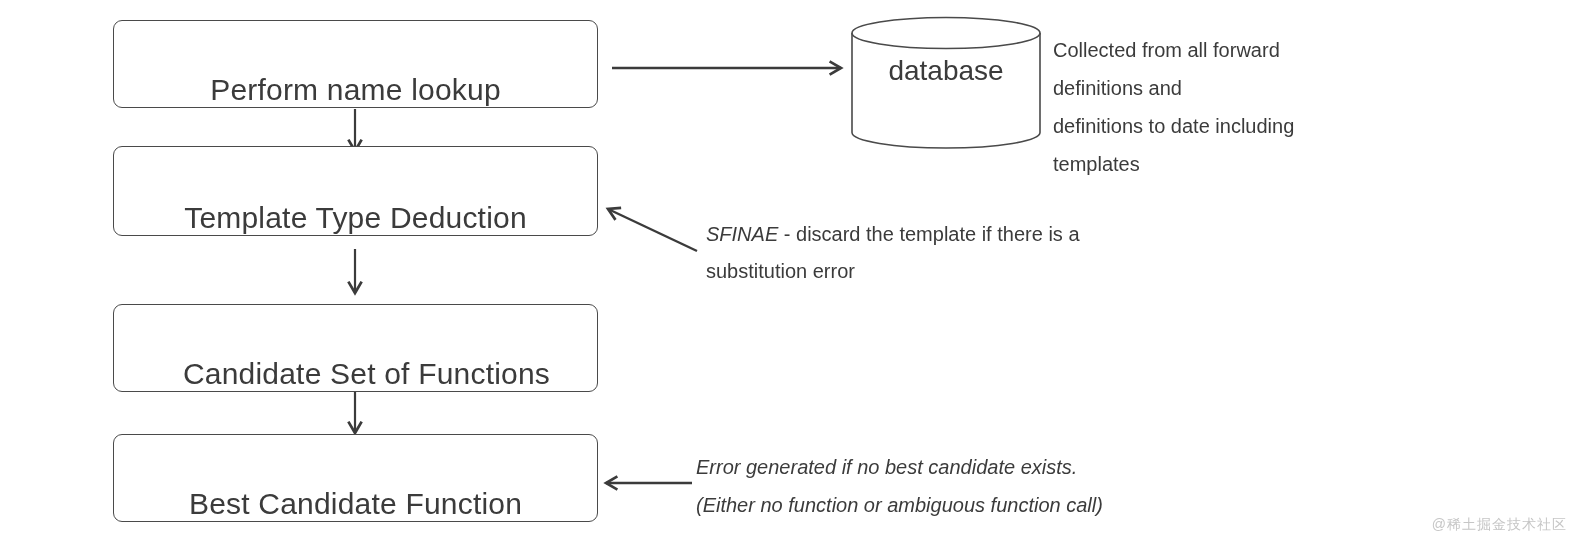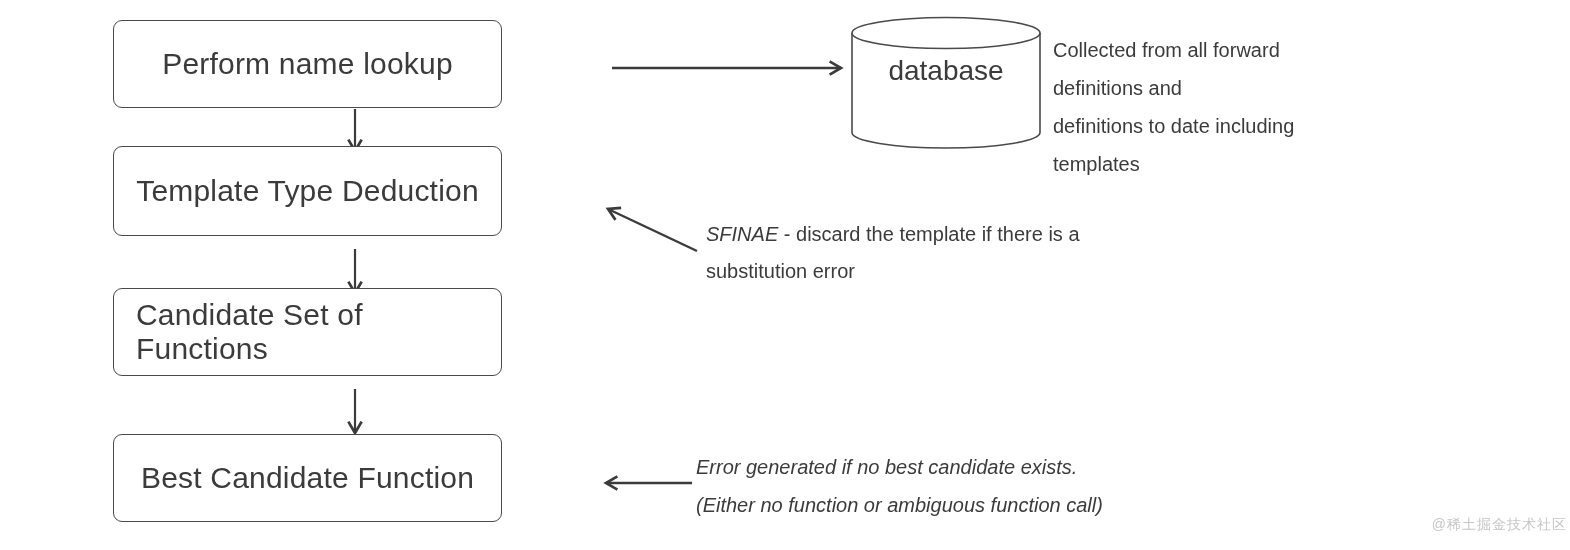--- a/index.html
+++ b/index.html
@@ -17,35 +17,35 @@
   }
   #arrow-layer {
     position: absolute;
     left: 0; top: 0;
     width: 1570px; height: 550px;
     pointer-events: none;
   }
   .flow-box {
     position: absolute;
     left: 113px;
-    width: 389px;
+    width: 485px;
     border: 1.6px solid #4a4a4a;
     border-radius: 9px;
     background: #ffffff;
     display: flex;
-    align-items: center;
+    align-items: flex-end;
     justify-content: center;
     box-sizing: border-box;
     font-size: 30px;
     color: #3b3b3b;
     letter-spacing: 0.2px;
   }
   .box-1 { top: 20px;  height: 88px; }
   .box-2 { top: 146px; height: 90px; }
-  .box-3 { top: 288px; height: 88px; padding-left: 22px; }
+  .box-3 { top: 304px; height: 88px; padding-left: 22px; }
   .box-4 { top: 434px; height: 88px; }
 
   .db-label {
     position: absolute;
     left: 852px;
     top: 52px;
     width: 188px;
     text-align: center;
     font-size: 28px;
     line-height: 37px;

